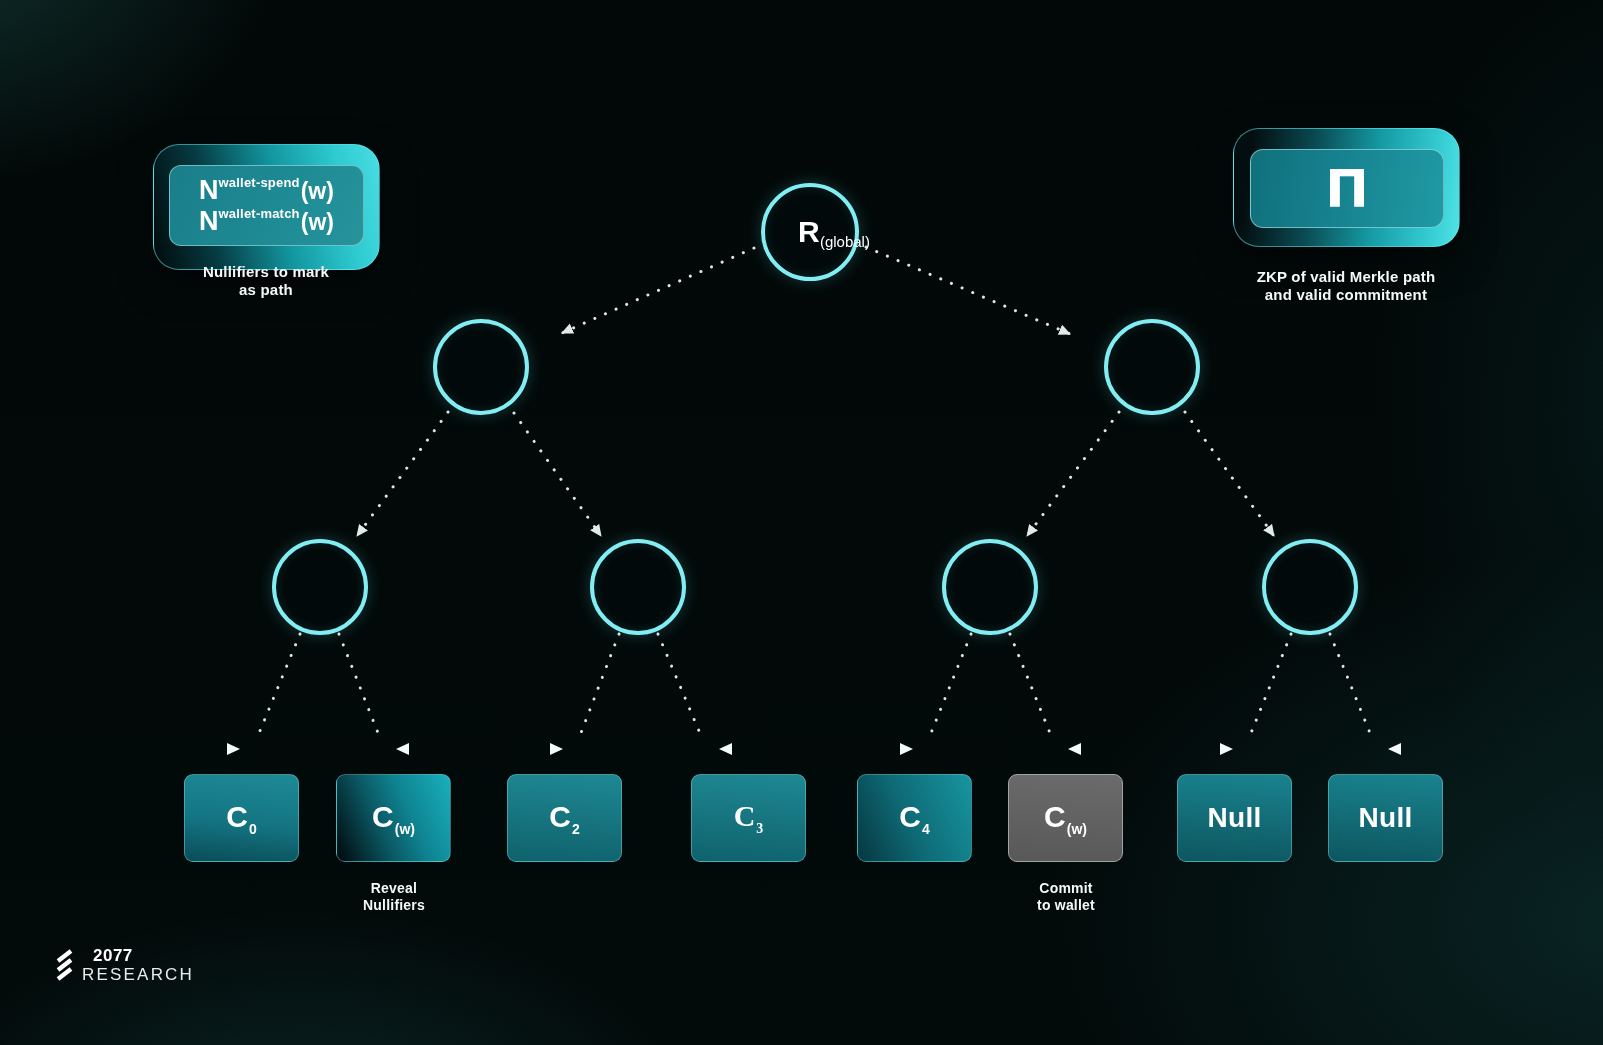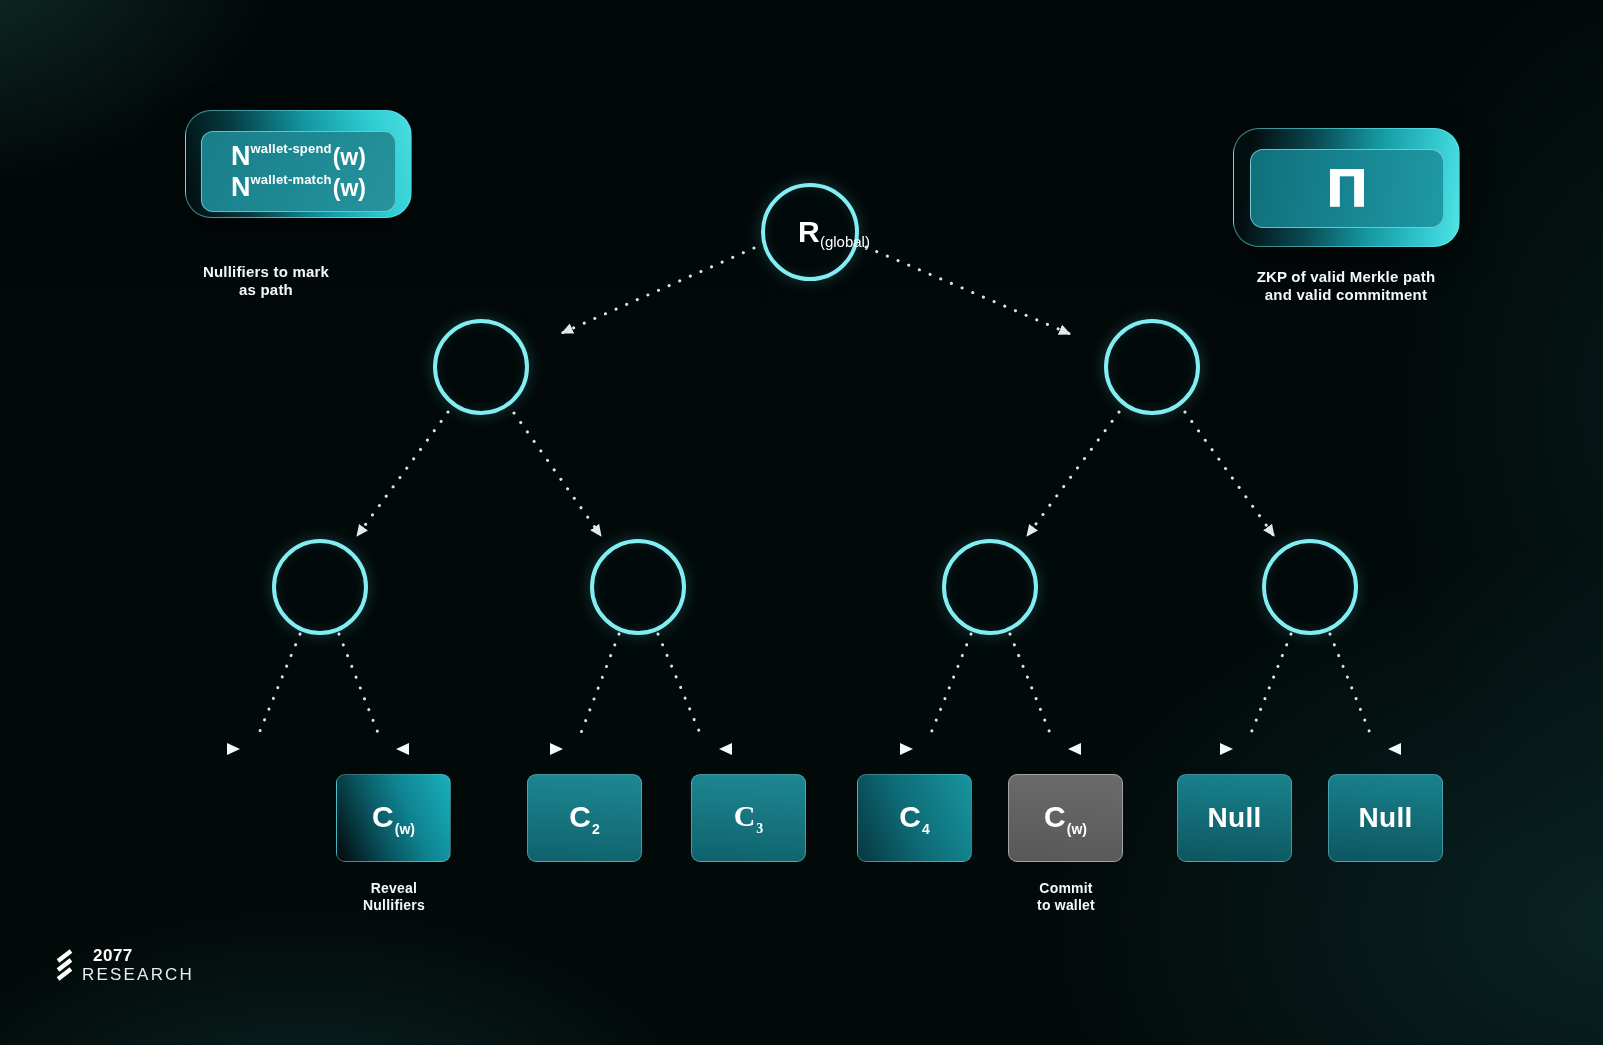--- a/index.html
+++ b/index.html
@@ -35,22 +35,22 @@
   .leaf-label.null { font-size:28px; font-weight:600; letter-spacing:.3px; }
   .lv-a     { background:linear-gradient(186deg,#1d8a95 0%,#147482 55%,#0a4d58 100%); }
   .lv-wdark { background:linear-gradient(246deg,#19b0bc 0%,#0f8391 38%,#0a5863 62%,#021014 96%); }
   .lv-teal  { background:linear-gradient(184deg,#1e8893 0%,#0f626c 100%); }
   .lv-c4    { background:linear-gradient(246deg,#17959f 0%,#0e6a75 55%,#063741 100%); }
   .lv-gray  { background:linear-gradient(184deg,#6b6b6b 0%,#585858 100%); border:1px solid #a0a4a4; }
   .lv-null  { background:linear-gradient(184deg,#19838e 0%,#0d5660 100%); }
 
   .shell { position:absolute; border-radius:26px;
     border:1px solid rgba(110,235,240,.55); box-shadow:0 14px 34px rgba(0,0,0,.55); }
-  .shell-left  { left:153px; top:110px; width:227px; height:108px;
-    background:linear-gradient(78deg,#010a0b 0%,#063b42 26%,#12949e 55%,#2ecbd1 82%,#49dde2 100%);margin-left:32px; }
+  .shell-left  { left:153px; top:144px; width:227px; height:126px;
+    background:linear-gradient(78deg,#010a0b 0%,#063b42 26%,#12949e 55%,#2ecbd1 82%,#49dde2 100%); }
   .shell-right { left:1233px; top:128px; width:227px; height:119px;
     background:linear-gradient(97deg,#030e10 8%,#0a4b53 35%,#159aa4 62%,#36ced4 88%,#52e3e7 100%); }
   .inner { position:absolute; display:flex; flex-direction:column;
     align-items:center; justify-content:center; }
   .inner-left { left:15px; top:20px; width:195px; height:81px; border-radius:12px; gap:3px;
     background:linear-gradient(118deg,#1a7e89 0%,#1e8a94 55%,#27949c 100%);
     border:1px solid rgba(190,245,247,.5); }
   .inner-right { left:16px; top:20px; width:194px; height:79px; border-radius:13px;
     background:linear-gradient(97deg,#10707b 0%,#178391 48%,#1f9aa4 100%);
     border:1px solid rgba(190,245,247,.55); }
@@ -112,24 +112,27 @@
   <div class="circle root" style="left:761px; top:183px;">
     <span class="node-label"><span>R</span><sub>(global)</sub></span>
   </div>
   <div class="circle" style="left:433px; top:319px;"></div>
   <div class="circle" style="left:1104px; top:319px;"></div>
   <div class="circle" style="left:272px; top:539px;"></div>
   <div class="circle" style="left:590px; top:539px;"></div>
   <div class="circle" style="left:942px; top:539px;"></div>
   <div class="circle" style="left:1262px; top:539px;"></div>
 
+  <div class="leaf lv-a" style="left:184px;">
+    <span class="leaf-label"><span>C</span><sub>0</sub></span>
+  </div>
   <div class="leaf lv-wdark" style="left:336px;">
     <span class="leaf-label"><span>C</span><sub>(w)</sub></span>
   </div>
-  <div class="leaf lv-teal" style="left:527px;text-align:right;">
+  <div class="leaf lv-teal" style="left:507px;text-align:right;">
     <span class="leaf-label"><span>C</span><sub>2</sub></span>
   </div>
   <div class="leaf lv-teal" style="left:691px;font-family:Liberation Serif, serif;">
     <span class="leaf-label"><span>C</span><sub>3</sub></span>
   </div>
   <div class="leaf lv-c4" style="left:857px;">
     <span class="leaf-label"><span>C</span><sub>4</sub></span>
   </div>
   <div class="leaf lv-gray" style="left:1008px;">
     <span class="leaf-label"><span>C</span><sub>(w)</sub></span>

